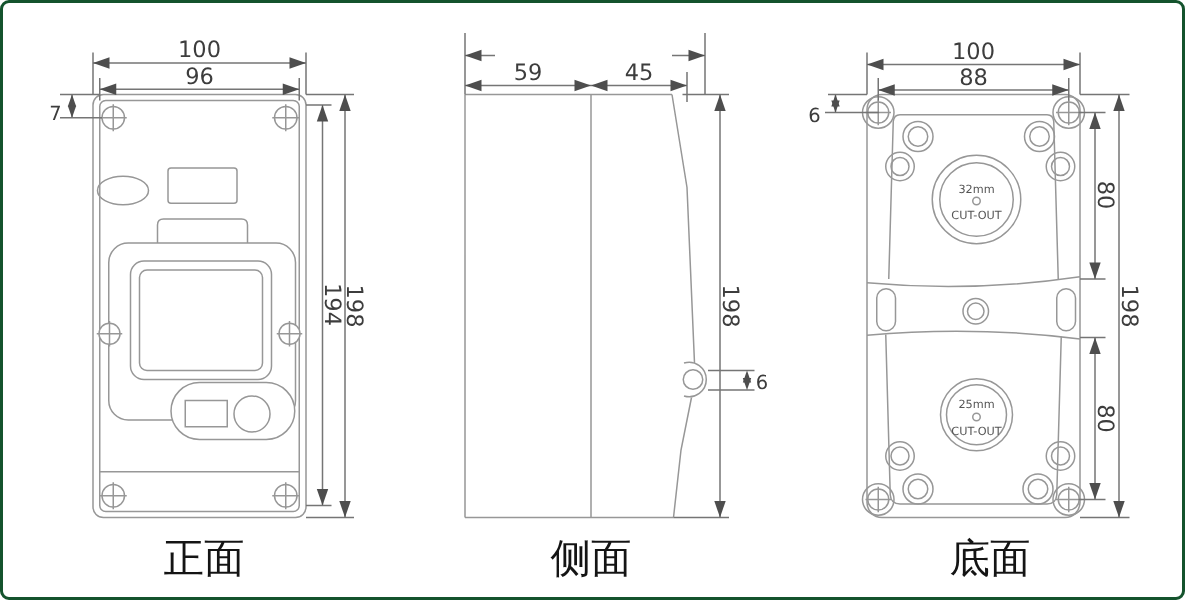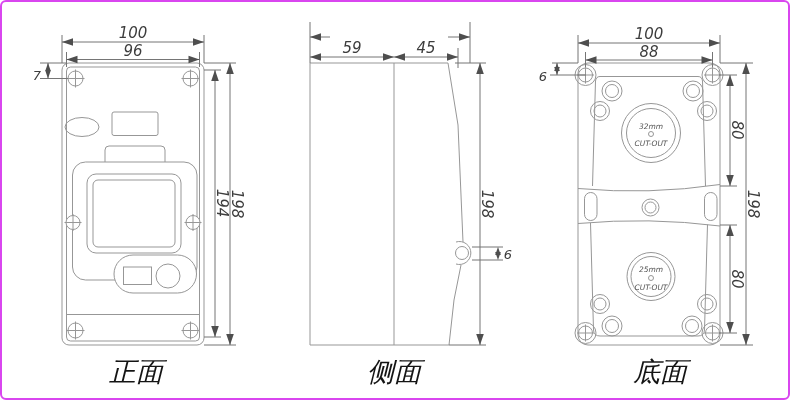--- a/index.html
+++ b/index.html
@@ -1,24 +1,23 @@
 <!DOCTYPE html>
 <html><head>
 <meta charset="utf-8">
 <style>
   html,body{margin:0;padding:0;background:#fff;}
   .sheet{
     position:relative;
     width:786px;height:396px;
-    border:2px solid #d946ef;
+    border:2px solid #14532d;
     border-radius:6px;
     background:#ffffff;
     overflow:hidden;
     font-family:"DejaVu Sans",sans-serif;
-    font-style:italic;
   }
   svg{display:block;}
   .draw{stroke:#979797;stroke-width:1;fill:none;}
   .wfill{stroke:#979797;stroke-width:1;fill:#ffffff;}
   .dimline{stroke:#757575;stroke-width:1;fill:none;}
   .arrow{fill:#4e4e4e;stroke:none;}
   .dimtext{fill:#3d3d3d;font-size:15px;font-family:"DejaVu Sans",sans-serif;}
   .dimsmall{fill:#3d3d3d;font-size:13px;font-family:"DejaVu Sans",sans-serif;}
   .cuttext{fill:#555555;font-size:7.5px;font-family:"DejaVu Sans",sans-serif;}
   .viewlabel{fill:#141414;font-size:27px;font-family:"DejaVu Sans",sans-serif;}

